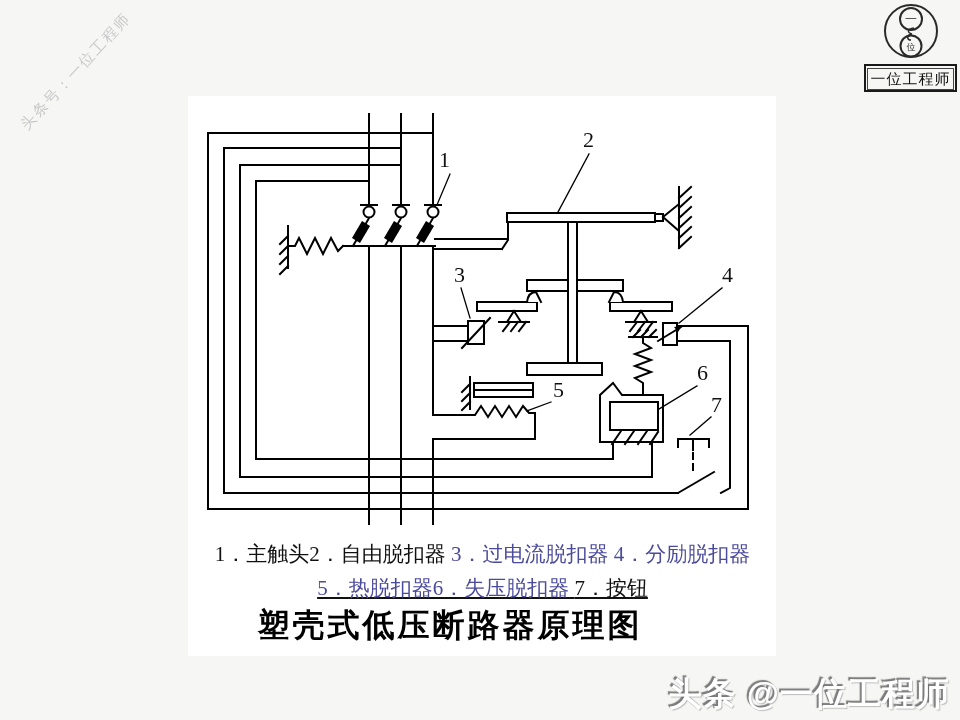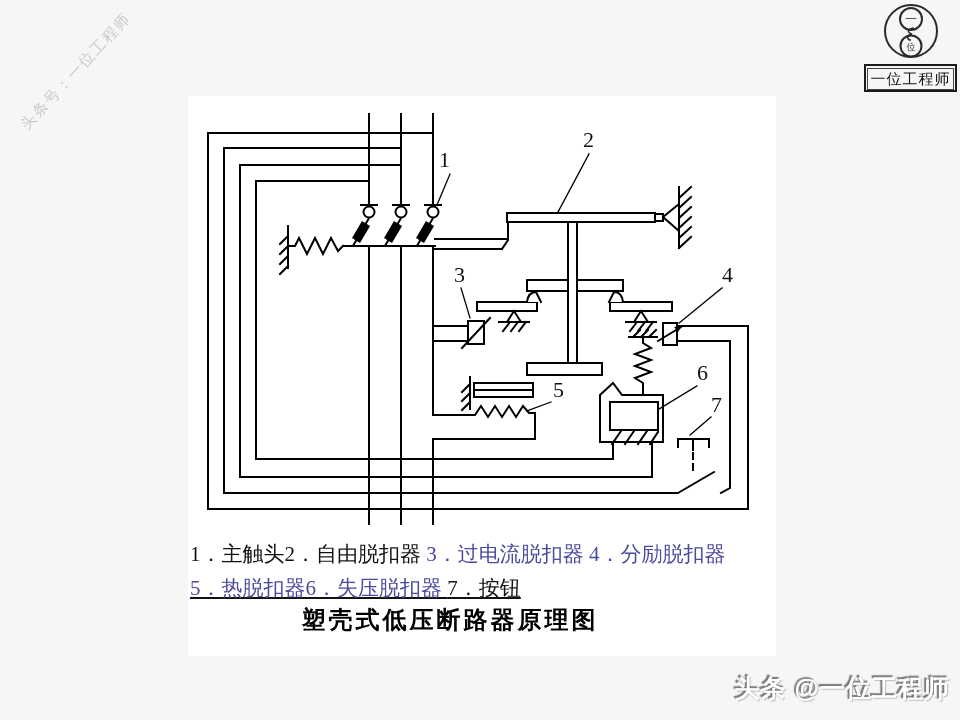--- a/index.html
+++ b/index.html
@@ -16,21 +16,21 @@
   
   .wm-diagonal{
     position:absolute;left:-14px;top:62px;width:180px;text-align:center;
     transform:rotate(-47deg);
     color:#c9c9c9;font-size:15px;letter-spacing:2px;
     font-family:"Liberation Sans", sans-serif;white-space:nowrap;
   }
   
   .wm-footer{
     position:absolute;right:10px;top:672px;
-    font-family:"Liberation Sans", sans-serif;font-weight:bold;font-size:25px;
+    font-family:"Liberation Sans", sans-serif;font-weight:bold;font-size:33px;
     color:#ffffff;letter-spacing:1px;white-space:nowrap;
     text-shadow:-2px -2px 1px rgba(100,100,100,.85), 1px 1px 1px rgba(150,150,150,.6);
   }
   
   .logo-box{
     position:absolute;left:864px;top:64px;width:93px;height:28px;
     border:2px solid #1a1a1a;box-sizing:border-box;
     display:flex;align-items:flex-end;justify-content:center;
   }
   .logo-box .inner{
@@ -38,28 +38,28 @@
     display:flex;align-items:center;justify-content:center;
     font-size:15px;color:#111;letter-spacing:1px;white-space:nowrap;
   }
   
   .callout{
     position:absolute;font-size:22px;color:#111;
     font-family:"Liberation Serif", serif;line-height:1;
   }
   
   .caption-line{
-    position:absolute;left:190px;width:585px;
+    position:absolute;left:190px;width:585px;text-align:center;
     font-size:21px;color:#111;white-space:nowrap;
   }
   .caption-blue{color:#4b4b9b;}
   .diagram-title{
     position:absolute;left:190px;top:604px;width:520px;text-align:center;
     font-family:Liberation Sans, sans-serif;font-weight:bold;
-    font-size:24px;letter-spacing:3px;color:#000;white-space:nowrap;
+    font-size:32px;letter-spacing:3px;color:#000;white-space:nowrap;
   }
 </style>
 </head>
 <body>
 
 <div class="panel"></div>
 
 <svg width="960" height="720" viewBox="0 0 960 720">
   <g stroke="#000" stroke-width="2" fill="none" stroke-linecap="square">
 

